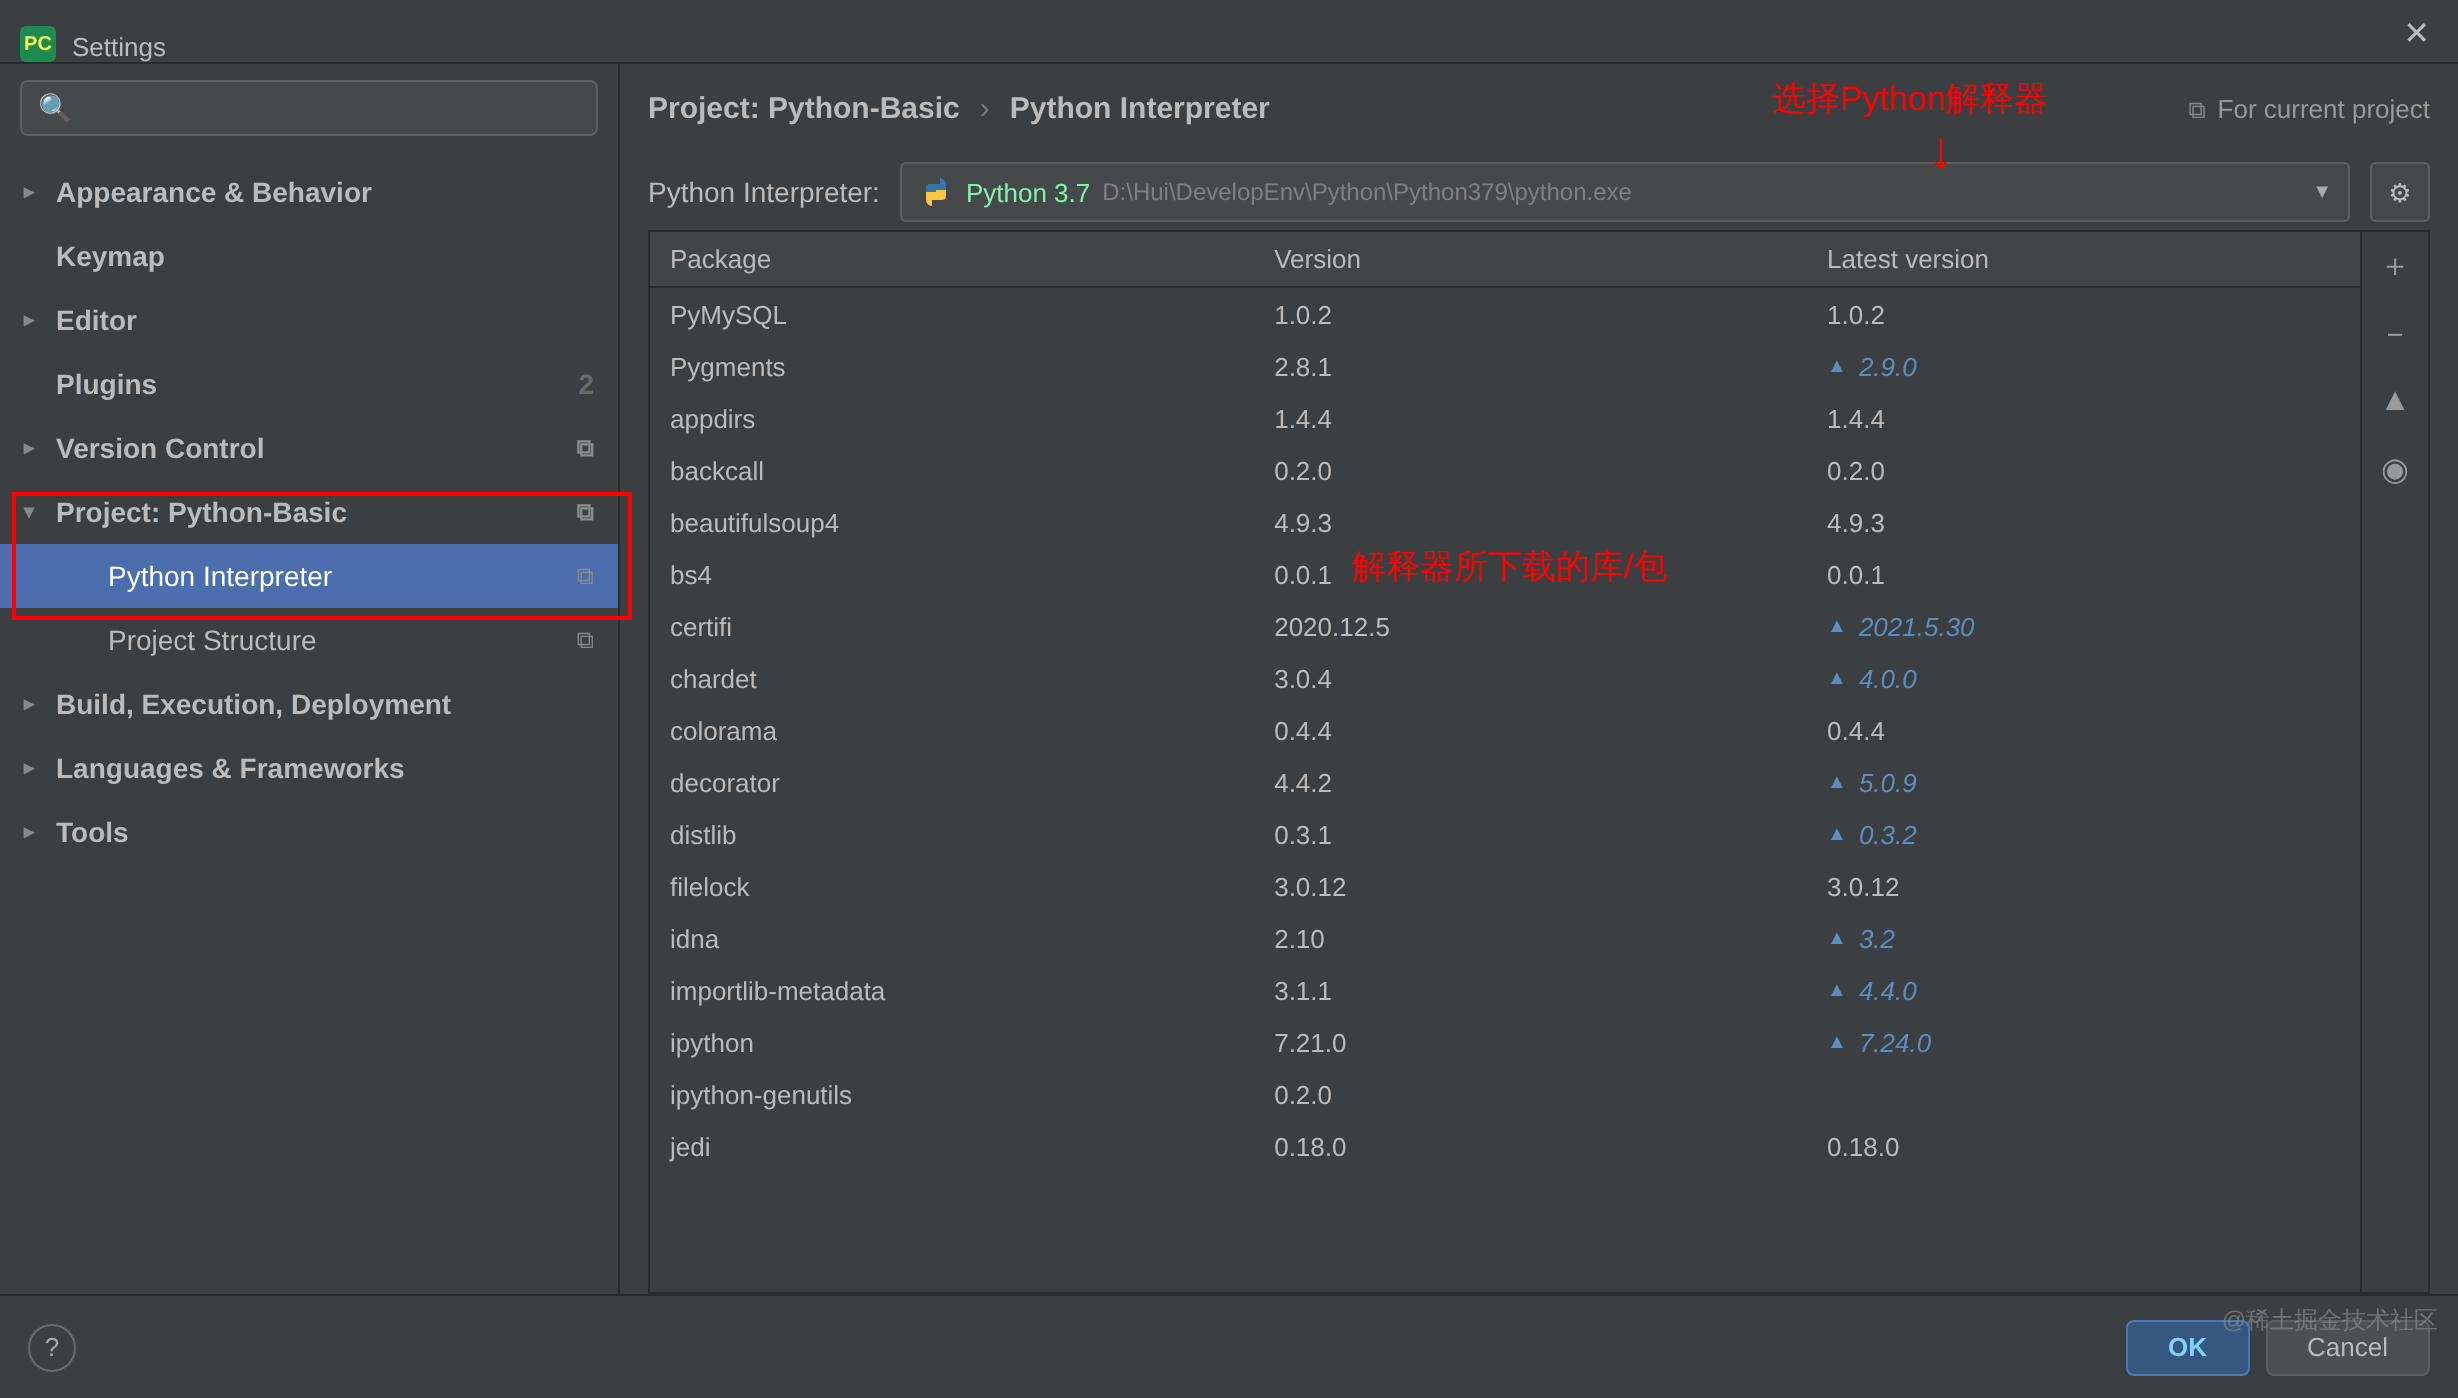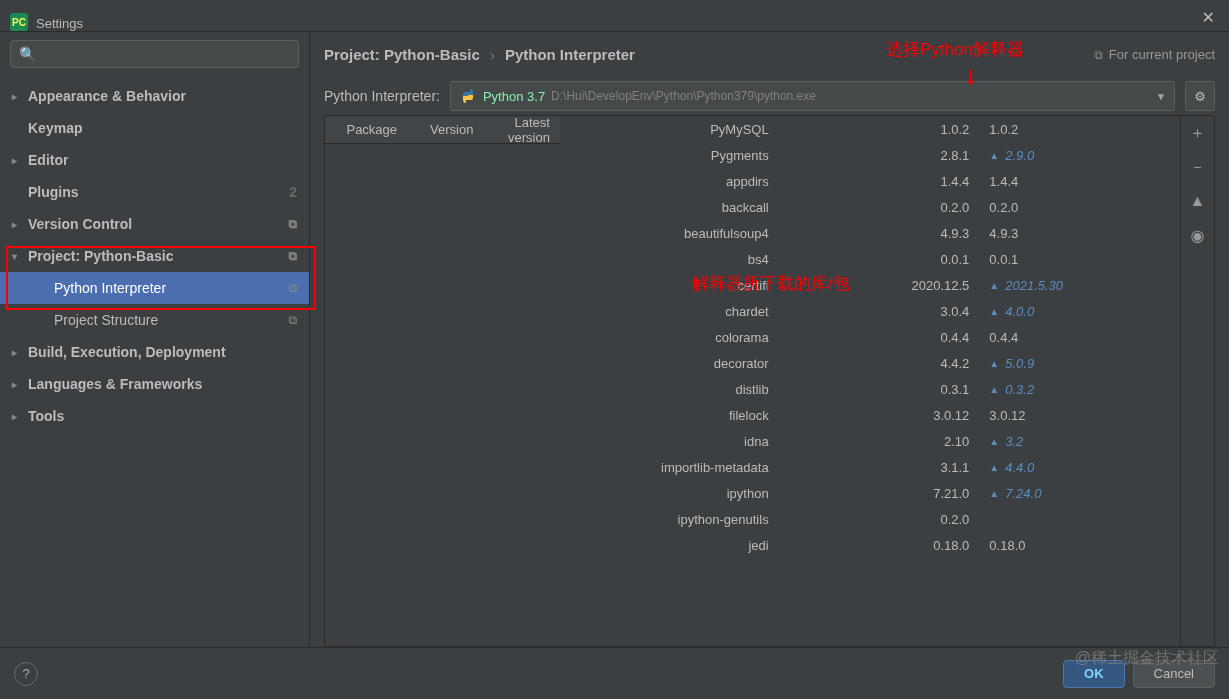--- a/index.html
+++ b/index.html
@@ -40,52 +40,52 @@
 .interpreter-label { color: #bbbbbb; font-size: 14px; }
 .interpreter-select { flex: 1; background: #45494a; border: 1px solid #5e6060; border-radius: 3px; height: 30px; display: flex; align-items: center; padding: 0 8px; cursor: pointer; }
 .py-icon { width: 18px; height: 18px; margin-right: 6px; display: inline-flex; align-items: center; justify-content: center; }
 .interpreter-name { color: #86efac; margin-right: 6px; }
 .interpreter-path { color: #808080; font-size: 12px; }
 .interpreter-caret { margin-left: auto; color: #aaa; font-size: 10px; }
 .gear-btn { width: 30px; height: 30px; background: #45494a; border: 1px solid #5e6060; border-radius: 3px; display: flex; align-items: center; justify-content: center; cursor: pointer; color: #bbbbbb; }
 
 
 .table-shell { display: flex; flex: 1; overflow: hidden; border: 1px solid #2b2b2b; }
-.table-wrap { flex: 1; overflow: hidden; display: flex; flex-direction: row; text-align: right; }
+.table-wrap { flex: 1; overflow: hidden; display: flex; flex-direction: column; }
 .table-head, .table-row { display: flex; }
 .table-head { background: #414547; border-bottom: 1px solid #2b2b2b; height: 28px; align-items: center; color: #bbbbbb; }
 .col-pkg { flex: 1.1; padding: 0 10px; }
 .col-ver { flex: 1; padding: 0 10px; }
 .col-lat { flex: 1; padding: 0 10px; display: flex; align-items: center; gap: 6px; }
 .table-body { flex: 1; overflow-y: auto; }
 .table-row { height: 26px; align-items: center; color: #bbbbbb; }
 .table-row:nth-child(odd) { background: #3c3f41; }
 .upd { color: #5b8dbe; font-size: 10px; }
 .upd-val { color: #5b8dbe; font-style: italic; }
 .table-body::-webkit-scrollbar { width: 10px; }
 .table-body::-webkit-scrollbar-track { background: #3c3f41; }
 .table-body::-webkit-scrollbar-thumb { background: #5b5d5f; border-radius: 5px; }
 
 .pkg-toolbar { width: 34px; background: #3c3f41; border-left: 1px solid #2b2b2b; display: flex; flex-direction: column; align-items: center; }
 .pkg-tool { width: 34px; height: 34px; display: flex; align-items: center; justify-content: center; color: #999; cursor: pointer; font-size: 16px; }
 
 
 .anno { position: absolute; color: #ff0000; font-size: 17px; font-weight: 500; pointer-events: none; }
 .anno.a1 { top: 38px; left: 886px; }
-.anno.a2 { top: 272px; left: 692px; }
+.anno.a2 { top: 272px; left: 676px; }
 .red-box { position: absolute; border: 2px solid #ff0000; pointer-events: none; top: 246px; left: 6px; width: 310px; height: 64px; }
 .red-arrow { position: absolute; top: 60px; left: 964px; color: #ff0000; font-size: 26px; pointer-events: none; }
 
 
 .footer { height: 52px; border-top: 1px solid #2b2b2b; display: flex; align-items: center; padding: 0 14px; background: #3c3f41; }
 .help-btn { width: 24px; height: 24px; border: 1px solid #6a6a6a; border-radius: 50%; display: flex; align-items: center; justify-content: center; color: #aaa; cursor: pointer; }
 .footer-spacer { flex: 1; }
 .btn { height: 28px; padding: 0 20px; border-radius: 4px; border: 1px solid #5e6060; background: #4c5052; color: #bbbbbb; cursor: pointer; margin-left: 8px; display: flex; align-items: center; }
 .btn.primary { background: #365880; border-color: #4a79b0; color: #7dd3fc; font-weight: bold; }
-.watermark { position: absolute; right: 10px; bottom: 30px; color: #888; font-size: 16px; opacity: .7; pointer-events: none; }
+.watermark { position: absolute; right: 10px; bottom: 30px; color: #888; font-size: 12px; opacity: .7; pointer-events: none; }
 
 b { font-weight: bold; }
 </style>
 </head>
 <body>
 
 <div class="window">
 
   <div class="titlebar">
     <div class="titlebar-icon">PC</div>

